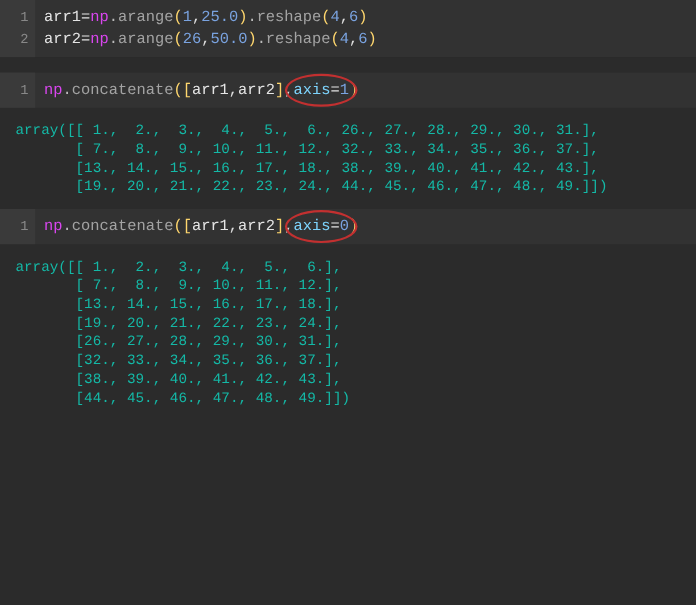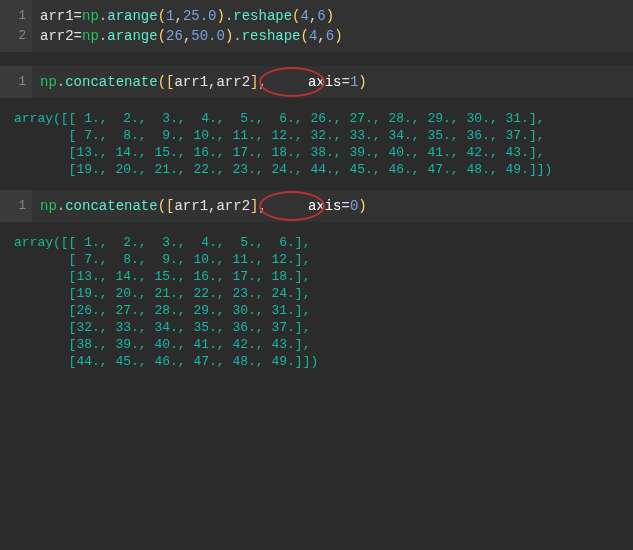--- a/index.html
+++ b/index.html
@@ -44,27 +44,27 @@
     white-space: pre;
     font-size: 13px;
     line-height: 17px;
   }
   .gap {
     height: 14px;
     background: #2b2b2b;
   }
   .tok-var { color: #e5e5e5; }
   .tok-op { color: #ddd; }
-  .tok-obj { color: #22c55e; }
+  .tok-obj { color: #d946ef; }
   .tok-dot { color: #bbb; }
-  .tok-func { color: #5eead4; }
+  .tok-func { color: #a3a3a3; }
   .tok-paren { color: #ffd76e; }
   .tok-bracket { color: #ffd76e; }
   .tok-num { color: #7aa3e0; }
-  .tok-kw { color: #ffffff; margin-left: 41px; }
+  .tok-kw { color: #7dd3fc; }
   .circle-wrap {
     position: relative;
     display: inline-block;
   }
   .ellipse {
     position: absolute;
     border: 2px solid #c23030;
     border-radius: 50%;
     pointer-events: none;
   }

